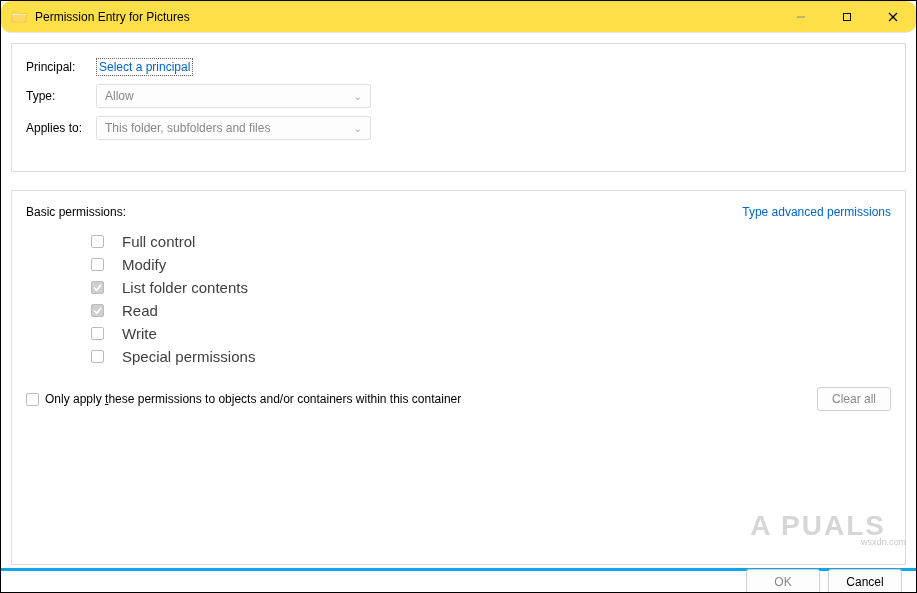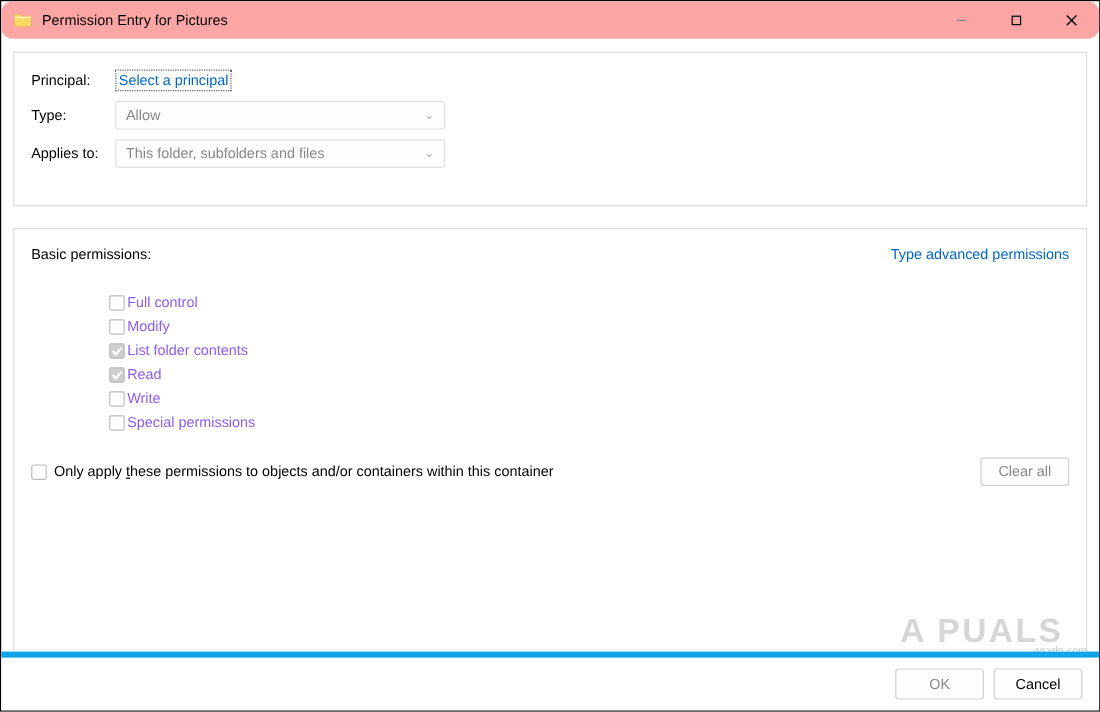--- a/index.html
+++ b/index.html
@@ -14,21 +14,21 @@
       height: 593px;
       overflow: hidden;
       border: 1px solid #000;
       position: relative;
     }
     .titlebar {
       height: 32px;
       display: flex;
       align-items: center;
       padding-left: 10px;
-      background: #fca5a5;
+      background: #fde047;
       border-bottom: 1px solid #e5e5e5;
       border-radius: 10px;
     }
     .titlebar-icon {
       width: 16px;
       height: 16px;
       margin-right: 8px;
     }
     .titlebar-title {
       font-size: 12px;
@@ -101,42 +101,42 @@
       border-radius: 2px;
     }
     .select-like .chev {
       color: #aaa;
       font-size: 10px;
     }
     .bp-header {
       display: flex;
       justify-content: space-between;
       align-items: center;
-      margin-bottom: 26px;
+      margin-bottom: 14px;
     }
     .bp-title {
       font-size: 12px;
       color: #000;
     }
     .adv-link {
       color: #0066cc;
       font-size: 12px;
       text-decoration: none;
       cursor: pointer;
     }
     .perm-list {
       margin-left: 65px;
     }
     .perm-item {
       display: flex;
       align-items: center;
-      font-size: 12px;
-      color: #8b5cf6;
+      font-size: 15px;
+      color: #404040;
       margin-bottom: 6px;
-      gap: 2px;
+      gap: 18px;
     }
     .cb {
       width: 13px;
       height: 13px;
       border: 1px solid #bbb;
       background: #fff;
       display: inline-flex;
       align-items: center;
       justify-content: center;
       border-radius: 2px;
@@ -172,22 +172,22 @@
       cursor: pointer;
     }
     .btn.dark {
       color: #000;
     }
     .footer {
       position: absolute;
       bottom: 0;
       left: 0;
       right: 0;
-      height: 49px;
-      border-top: 5px solid #0ea5e9;
+      height: 24px;
+      border-top: 3px solid #0ea5e9;
       background: #fff;
       display: flex;
       align-items: center;
       justify-content: flex-end;
       padding-right: 14px;
       gap: 8px;
     }
     .footer .btn {
       min-width: 74px;
       padding: 5px 10px;

